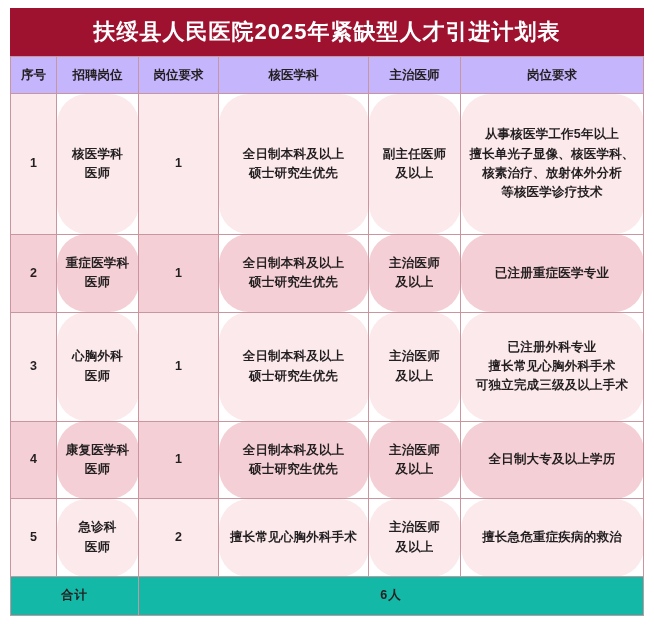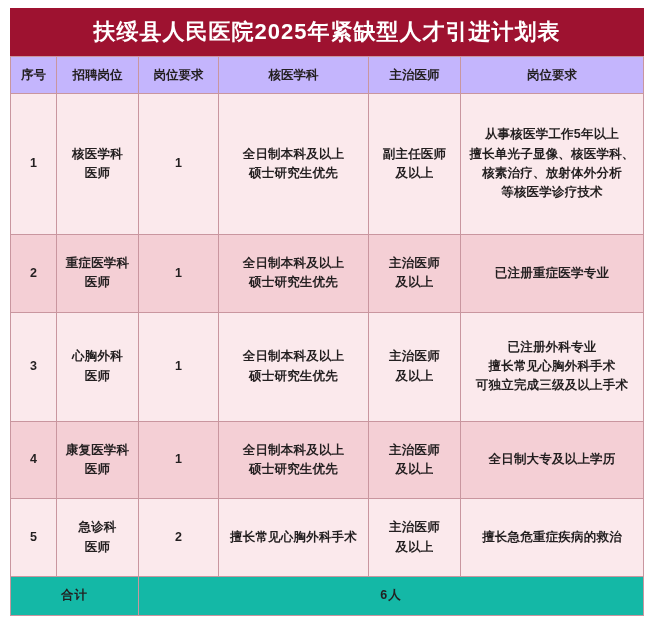--- a/index.html
+++ b/index.html
@@ -62,20 +62,21 @@
     background: #fbe9ec;
   }
   tbody tr.band-dark td {
     background: #f4cfd5;
   }
   td.cell-num {
     font-size: 13px;
   }
   td.cell-text {
     letter-spacing: 0.2px;
+    border-radius: 30px;
   }
   td .ln {
     display: block;
     white-space: nowrap;
   }
   tfoot td {
     background: #14b8a6;
     color: #ffffff;
     border: 1px solid #9e1230;
     font-size: 13.5px;

